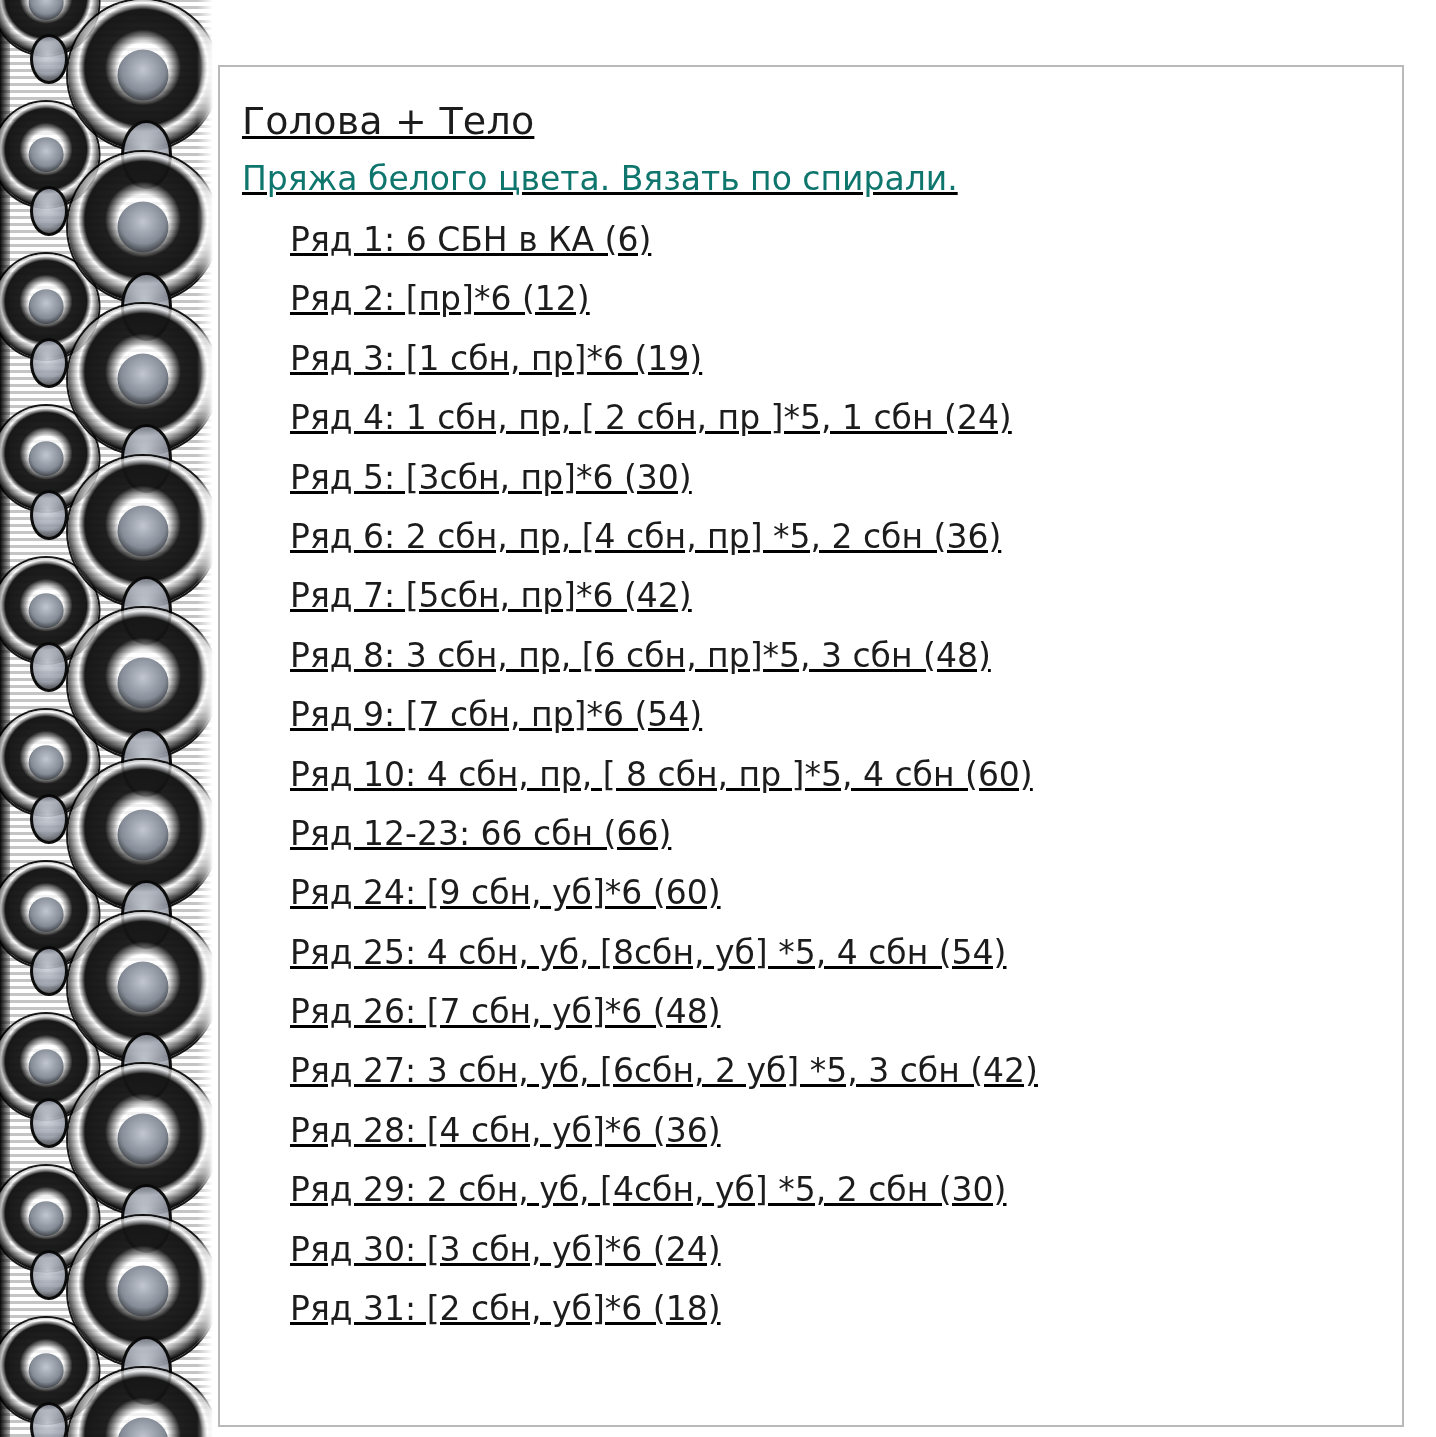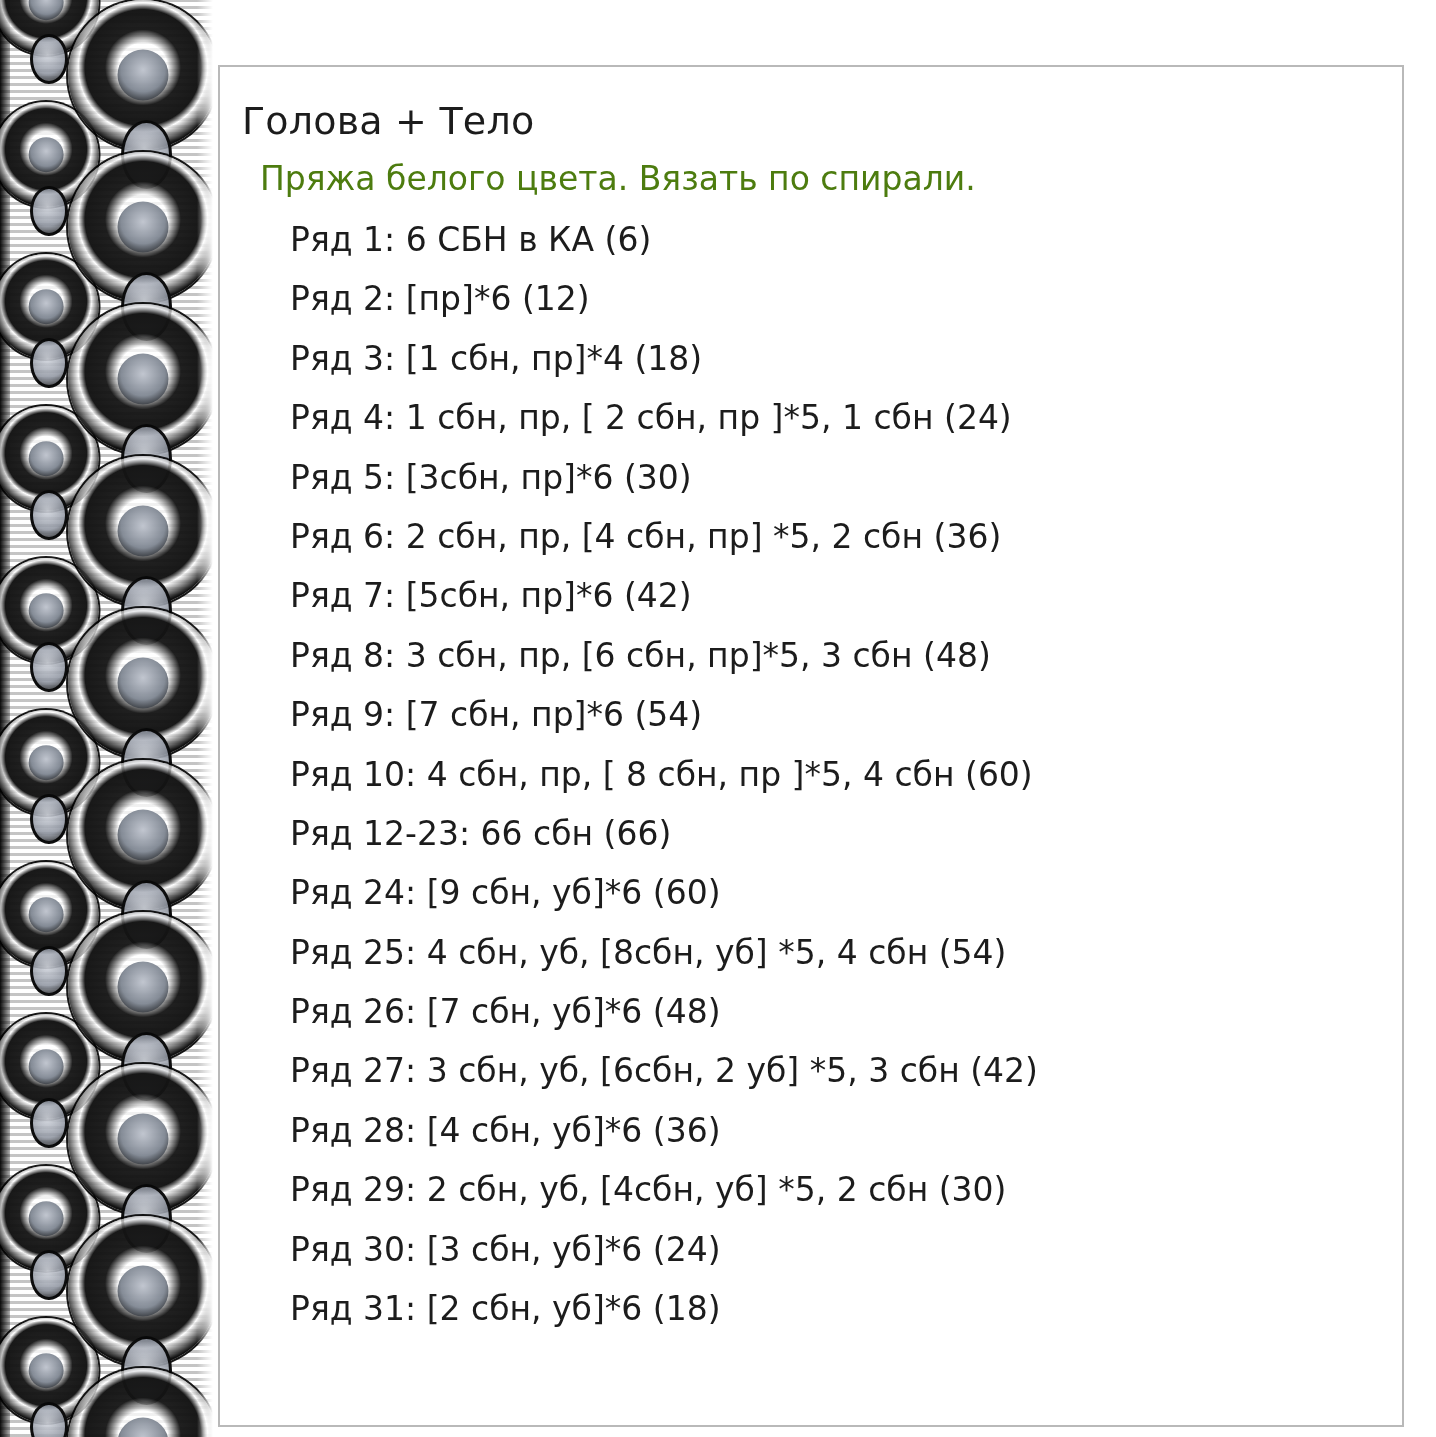--- a/index.html
+++ b/index.html
@@ -127,32 +127,33 @@
     top: 65px;
     width: 1186px;
     height: 1362px;
     background: #ffffff;
     border: 2px solid #b9b9b9;
     box-sizing: border-box;
     overflow: hidden;
   }
   .panel-inner {
     padding: 26px 30px 0 22px;
+    text-decoration: underline;
   }
   .doc-title {
     font-size: 38px;
     color: #1c1c1c;
     letter-spacing: 0.2px;
     margin: 6px 0 16px 0;
     font-weight: 400;
   }
   .doc-sub {
     font-size: 33px;
-    color: #4d7c0f;
-    margin: 0 0 12px 18px;
+    color: #0f766e;
+    margin: 0 0 12px 0;
     font-weight: 400;
   }
   .rows {
     display: block;
   }
   .row-line {
     font-size: 33px;
     line-height: 1.80;
     color: #1c1c1c;
     white-space: nowrap;
@@ -217,21 +218,21 @@
     <div class="lace-fade-right"></div>
   </div>
 
   <div class="panel">
     <div class="panel-inner">
       <div class="doc-title">Голова + Тело</div>
       <div class="doc-sub">Пряжа белого цвета. Вязать по спирали.</div>
       <div class="rows" id="rows">
           <div class="row-line">Ряд 1: 6 СБН в КА (6)</div>
           <div class="row-line">Ряд 2: [пр]*6 (12)</div>
-          <div class="row-line">Ряд 3: [1 сбн, пр]*4 (18)</div>
+          <div class="row-line">Ряд 3: [1 сбн, пр]*6 (19)</div>
           <div class="row-line">Ряд 4: 1 сбн, пр, [ 2 сбн, пр ]*5, 1 сбн (24)</div>
           <div class="row-line">Ряд 5: [3сбн, пр]*6 (30)</div>
           <div class="row-line">Ряд 6: 2 сбн, пр, [4 сбн, пр] *5, 2 сбн (36)</div>
           <div class="row-line">Ряд 7: [5сбн, пр]*6 (42)</div>
           <div class="row-line">Ряд 8: 3 сбн, пр, [6 сбн, пр]*5, 3 сбн (48)</div>
           <div class="row-line">Ряд 9: [7 сбн, пр]*6 (54)</div>
           <div class="row-line">Ряд 10: 4 сбн, пр, [ 8 сбн, пр ]*5, 4 сбн (60)</div>
           <div class="row-line">Ряд 12-23: 66 сбн (66)</div>
           <div class="row-line">Ряд 24: [9 сбн, уб]*6 (60)</div>
           <div class="row-line">Ряд 25: 4 сбн, уб, [8сбн, уб] *5, 4 сбн (54)</div>

